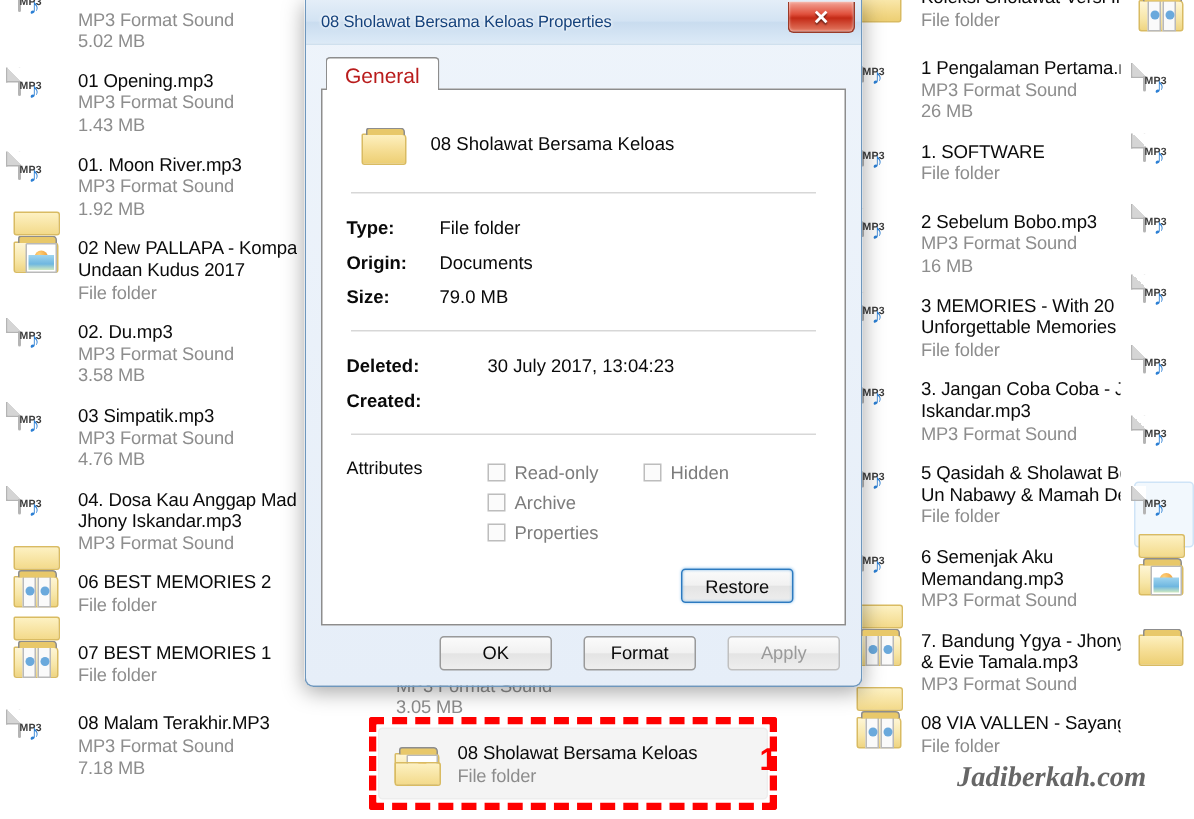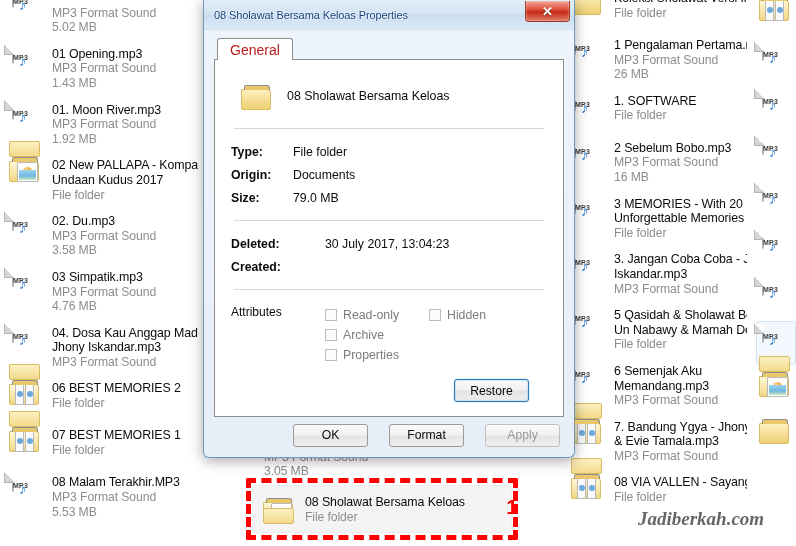--- a/index.html
+++ b/index.html
@@ -489,21 +489,21 @@
           <span class="ftext">
             <div class="fname">07 BEST MEMORIES 1</div>
             <div class="fmeta">File folder</div>
           </span>
         </div>
         <div class="fitem">
           <span class="ficon"><span class="ic-mp3"><span class="ic-note">♪</span><span class="ic-mp3lbl">MP3</span></span></span>
           <span class="ftext">
             <div class="fname">08 Malam Terakhir.MP3</div>
             <div class="fmeta">MP3 Format Sound</div>
-            <div class="fmeta">5.53 MB</div>
+            <div class="fmeta">7.18 MB</div>
           </span>
         </div>
       </div>
     <div class="col col-2" id="col2" style="padding-top:430px;">
         <div class="fitem">
           <span class="ficon"><span class="ic-mp3"><span class="ic-note">♪</span><span class="ic-mp3lbl">MP3</span></span></span>
           <span class="ftext">
             <div class="fname">&nbsp;</div>
             <div class="fmeta">MP3 Format Sound</div>
             <div class="fmeta">3.05 MB</div>

